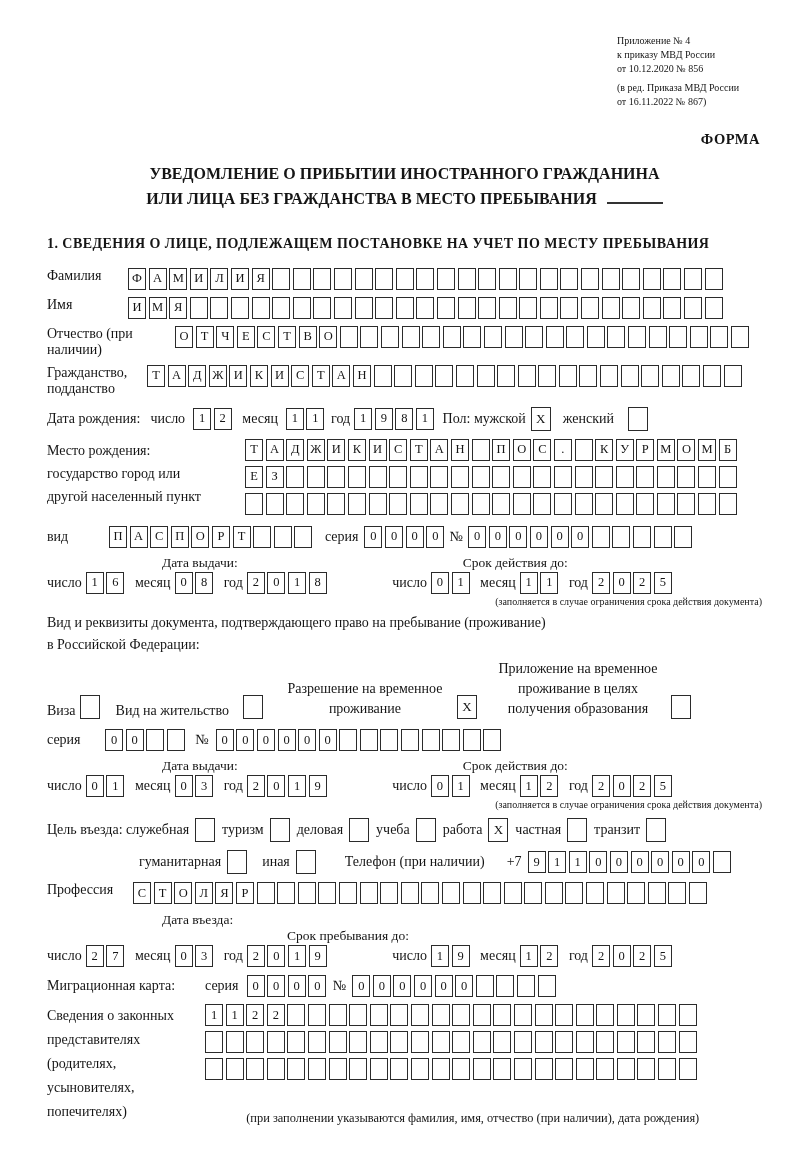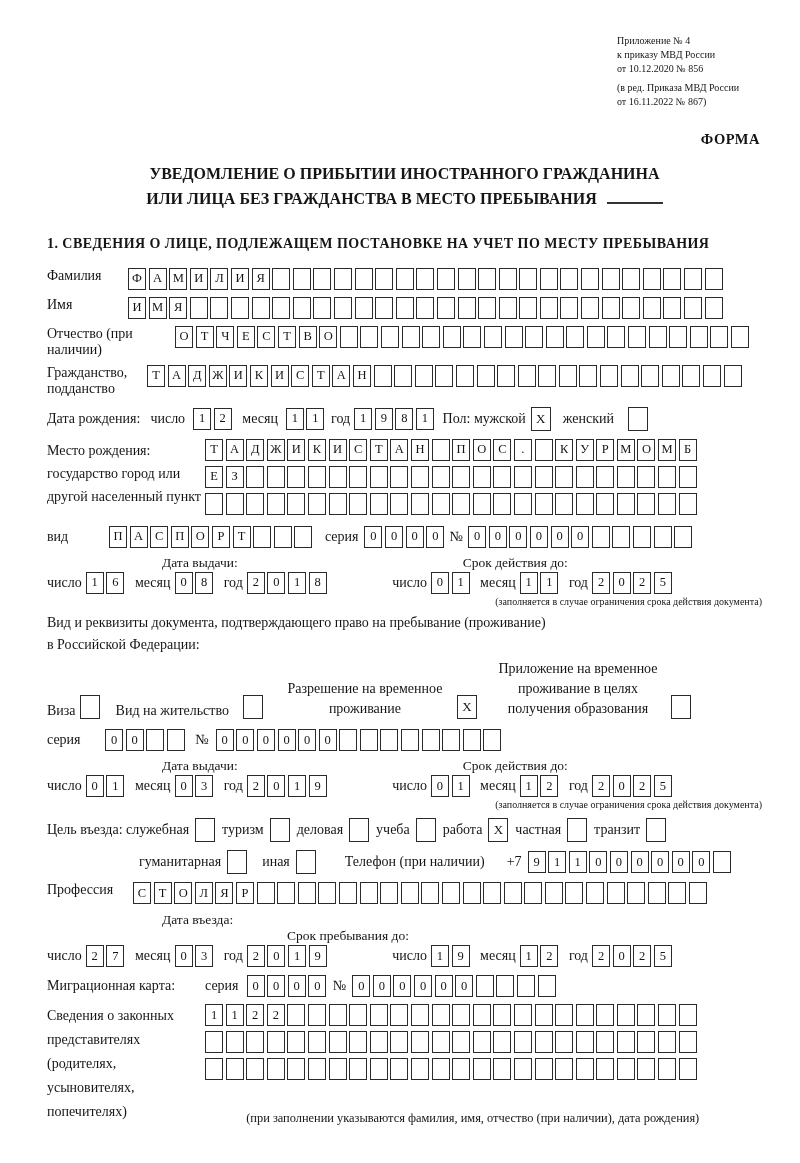--- a/index.html
+++ b/index.html
@@ -216,21 +216,21 @@
         <span class="cell">9</span>
         <span class="cell">8</span>
         <span class="cell">1</span>
       </span>
     <span class="lbl" style="margin-left:6px;">Пол: мужской</span>
     <span class="cbox" style="margin-left:5px;">X</span>
     <span class="lbl" style="margin-left:12px;">женский</span>
     <span class="cbox" style="margin-left:14px;"></span>
   </div>
 
-  <div class="row" style="margin-top:8px;">
+  <div class="row" style="margin-top:8px;gap:40px;">
     <span class="lbl lw150" style="line-height:1.65;">Место рождения: государство город или другой населенный пункт</span>
     <span>
       <span class="cells" style="margin-bottom:5px;">
           <span class="cell">Т</span>
           <span class="cell">А</span>
           <span class="cell">Д</span>
           <span class="cell">Ж</span>
           <span class="cell">И</span>
           <span class="cell">К</span>
           <span class="cell">И</span>

